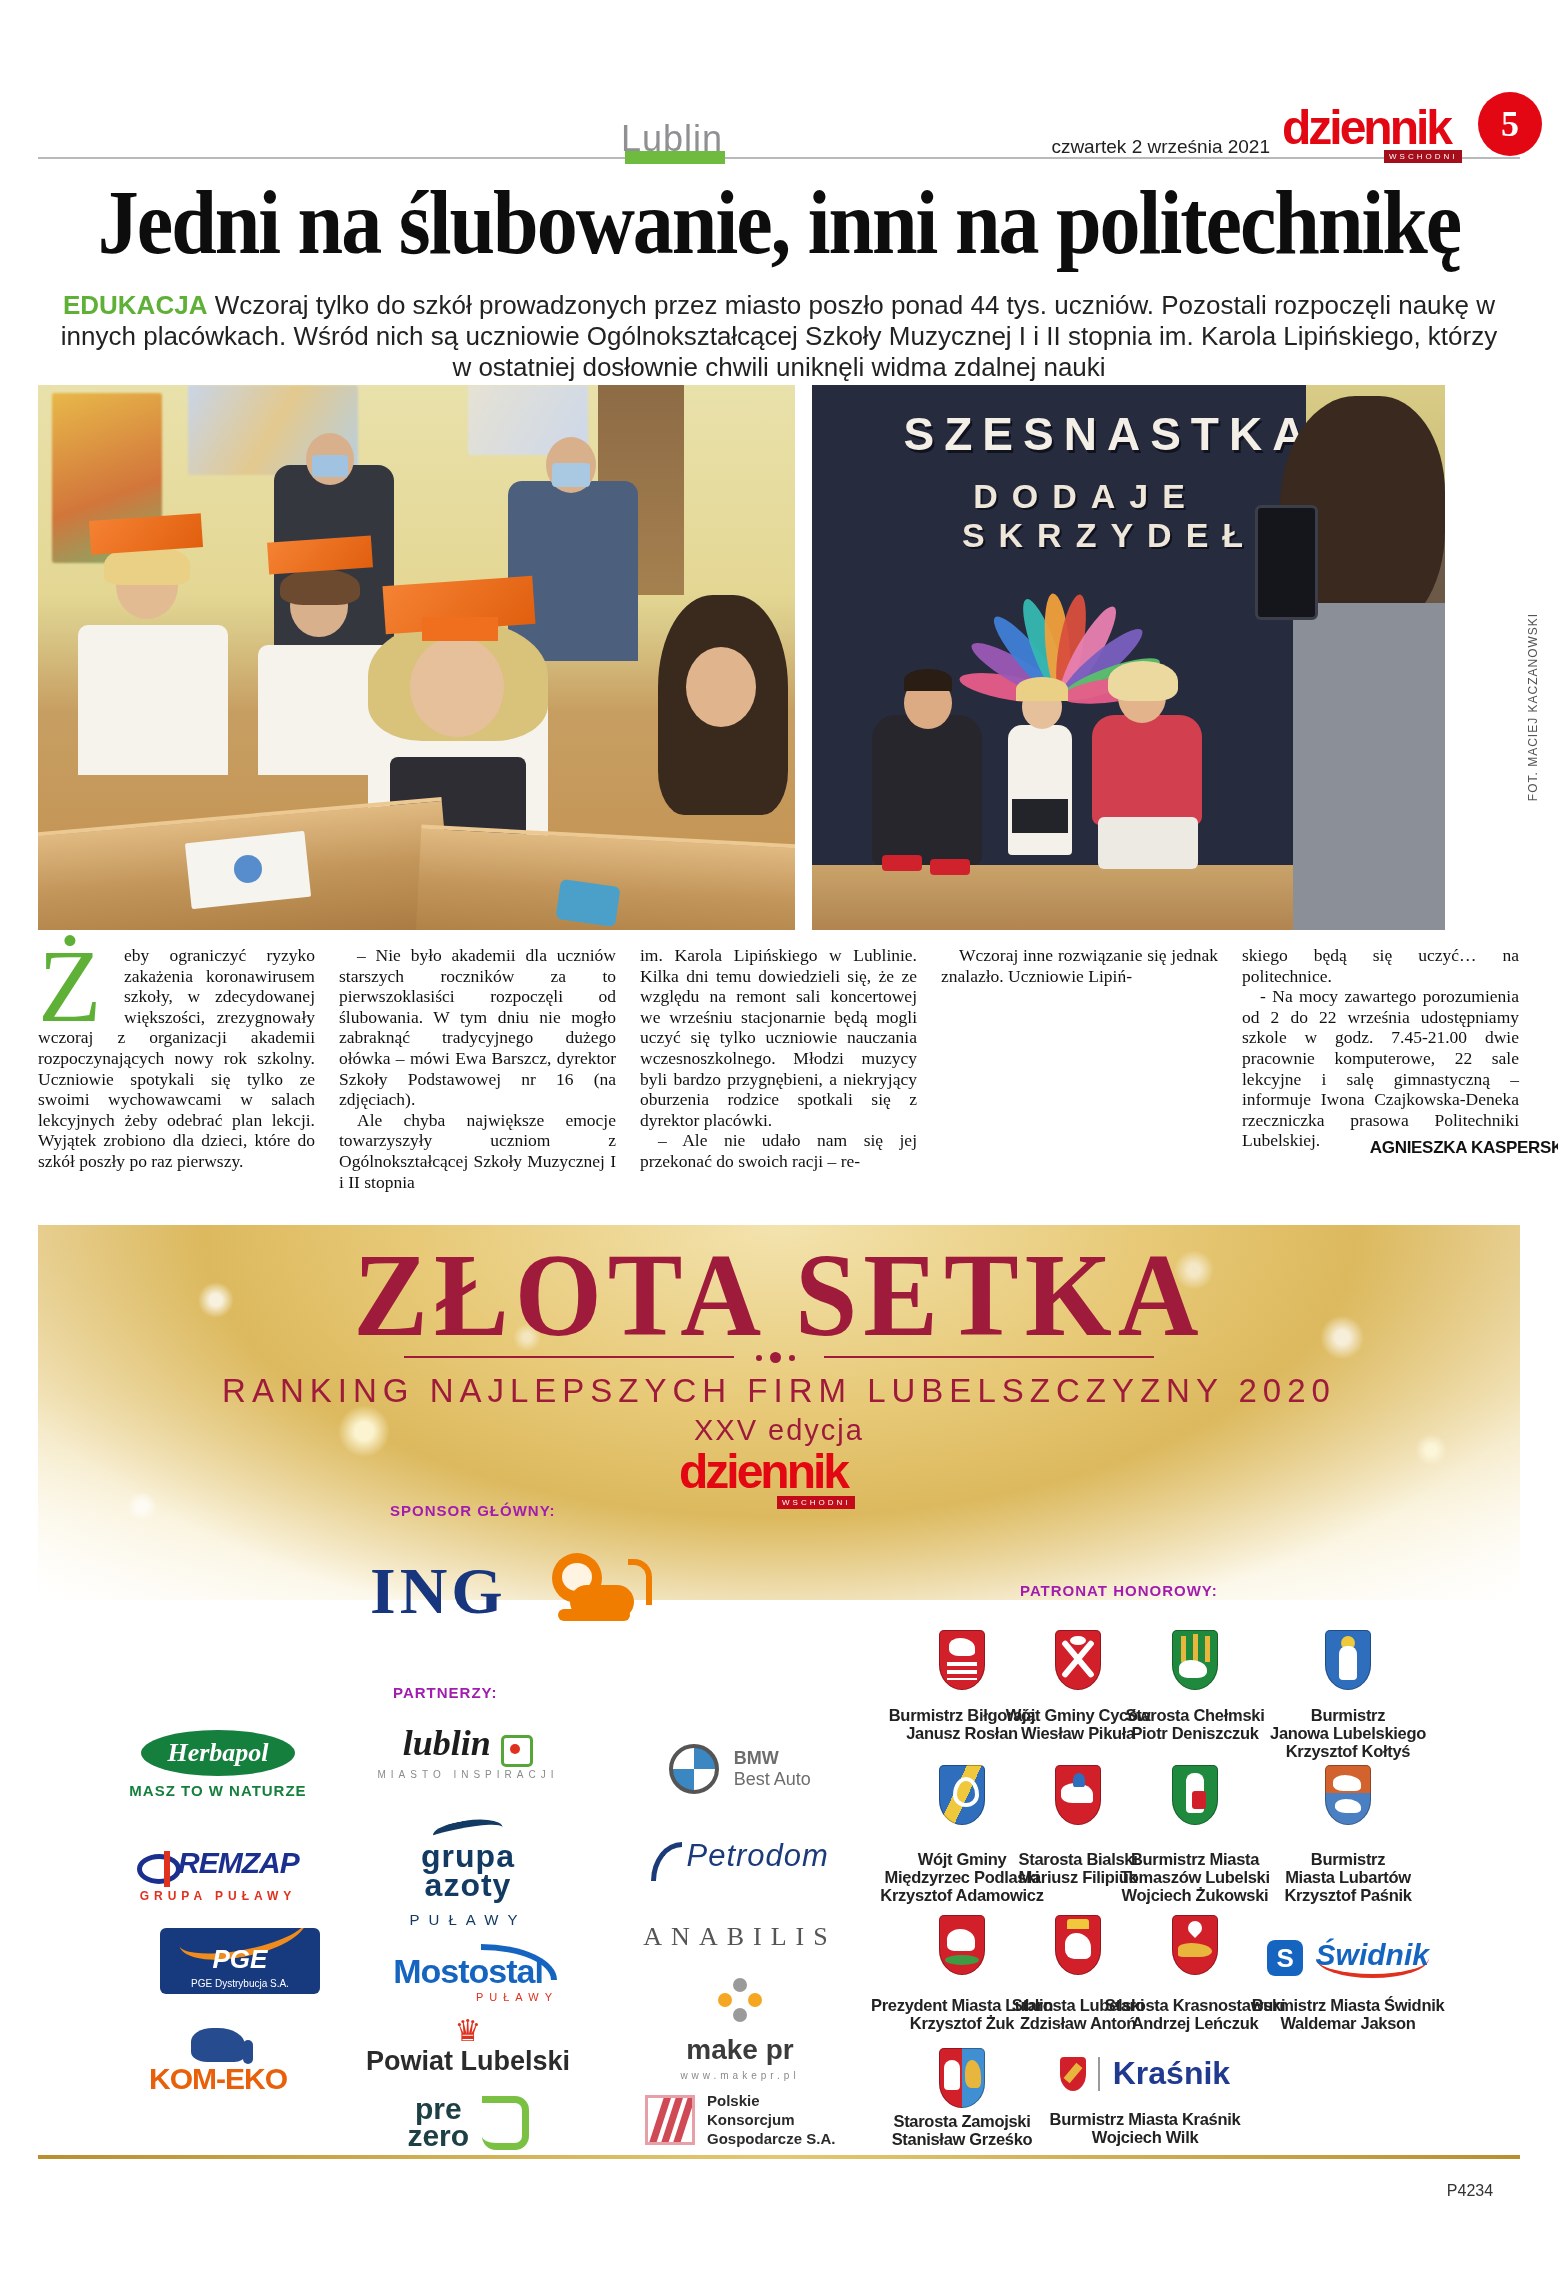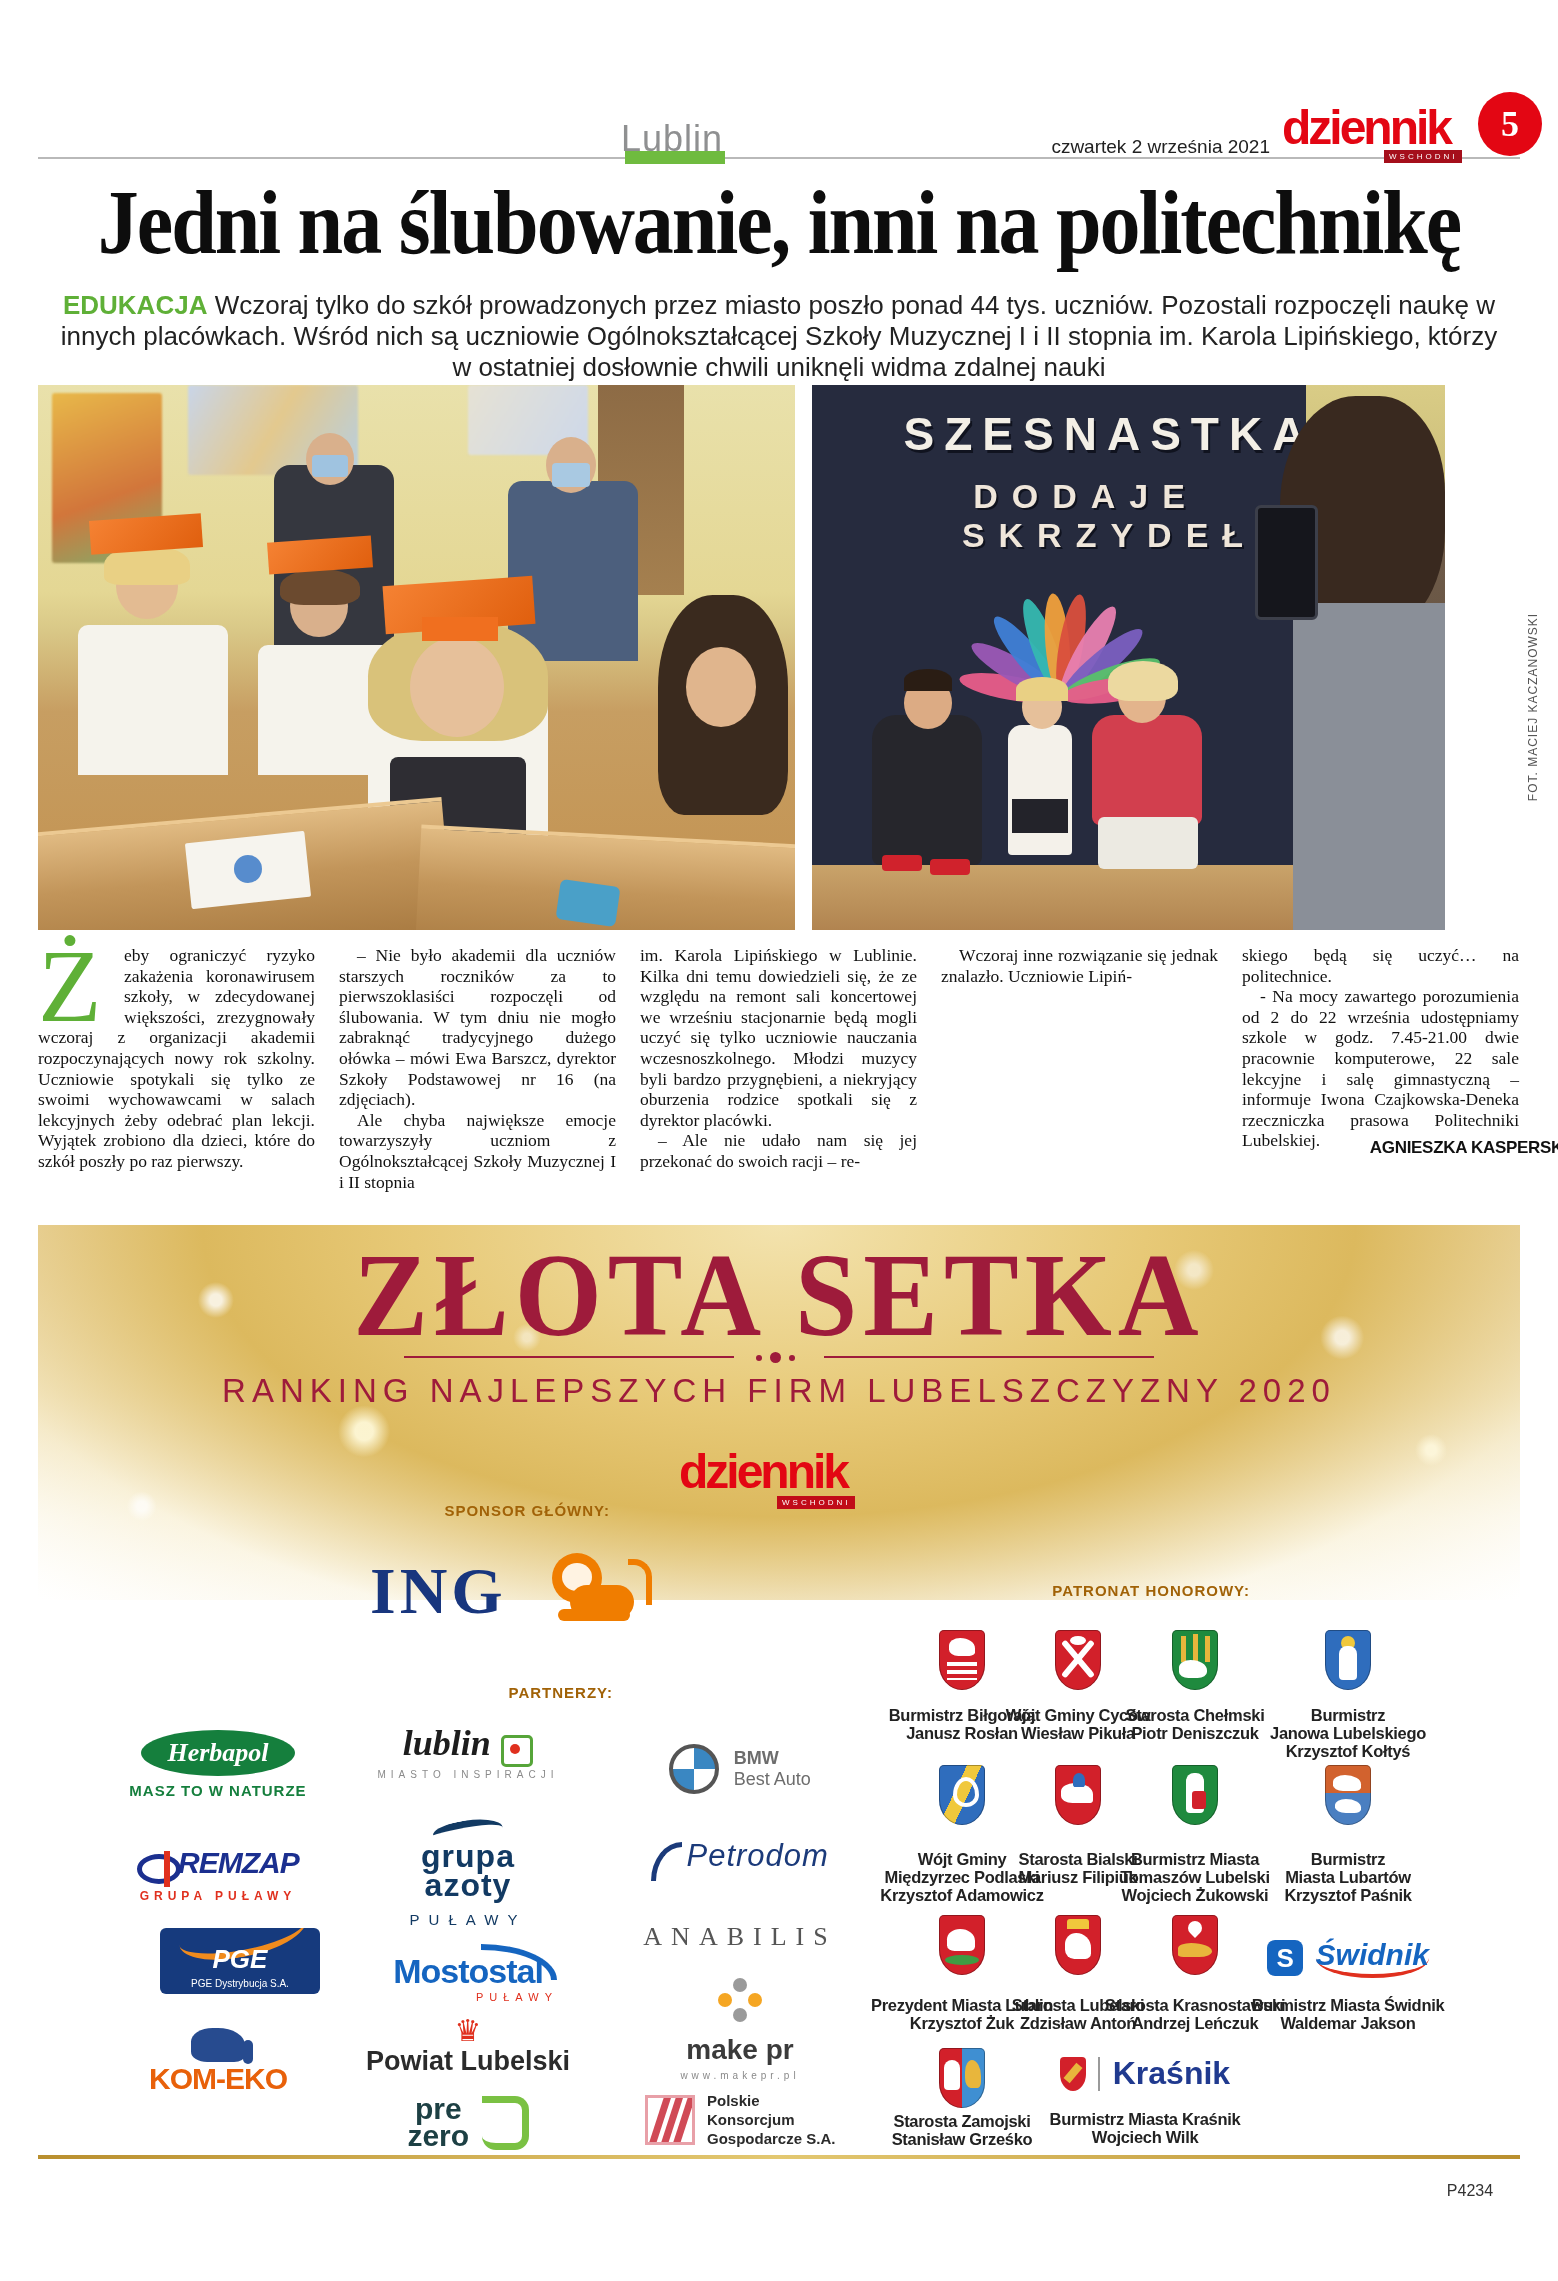--- a/index.html
+++ b/index.html
@@ -58,21 +58,21 @@
           radial-gradient(ellipse at 50% 0%,#f3e3ae 0%,#e7c977 35%,#dcb95e 55%,rgba(250,244,224,.6) 80%,#ffffff 100%),
           linear-gradient(180deg,#d9b25c 0%,#e9d191 45%,#faf3dd 78%,#ffffff 100%);}
   .ad-title{left:38px;top:1228px;width:1482px;text-align:center;font-family:"Liberation Serif",serif;
             font-size:112px;font-weight:bold;color:#9e1b3b;letter-spacing:6px;transform:scaleY(1.05);transform-origin:top center;}
   .ad-div{left:404px;top:1352px;width:750px;height:10px;}
   .ad-div .ln{position:absolute;top:4px;width:330px;height:2px;background:#9e1b3b;}
   .ad-div .dot{position:absolute;border-radius:50%;background:#9e1b3b;}
   .ad-subtitle{left:38px;top:1372px;width:1482px;text-align:center;font-size:33px;color:#9e1b3b;letter-spacing:6px;font-weight:400;}
   .ad-edition{left:38px;top:1414px;width:1482px;text-align:center;font-size:29px;color:#9e1b3b;letter-spacing:2px;}
   .ad-brand{left:679px;top:1448px;width:200px;}
-  .small-label{font-weight:bold;font-size:15px;letter-spacing:1px;color:#a16207;text-align:right;}
+  .small-label{font-weight:bold;font-size:15px;letter-spacing:1px;color:#a21caf;text-align:left;}
   .sponsor-label{left:390px;top:1502px;width:220px;}
   .partners-label{left:393px;top:1684px;width:220px;}
   .patrons-label{left:1020px;top:1582px;width:230px;}
   
   .ing{left:370px;top:1545px;width:280px;height:90px;}
   .ing-word{position:absolute;left:0;top:8px;font-family:"Liberation Serif",serif;font-weight:bold;font-size:66px;color:#18367e;letter-spacing:4px;}
   .lion{position:absolute;left:178px;top:6px;width:100px;height:76px;}
   .lion i{position:absolute;background:#f07d00;}
   
   .plogo{width:220px;text-align:center;}
@@ -211,20 +211,21 @@
   <div class="abs gold"></div>
   <div class="abs ad-title">ZŁOTA SETKA</div>
   <div class="abs ad-div">
     <span class="ln" style="left:0;"></span>
     <span class="ln" style="right:0;"></span>
     <span class="dot" style="left:352px;top:3px;width:6px;height:6px;"></span>
     <span class="dot" style="left:366px;top:0;width:11px;height:11px;"></span>
     <span class="dot" style="left:385px;top:3px;width:6px;height:6px;"></span>
   </div>
   <div class="abs ad-subtitle">RANKING NAJLEPSZYCH FIRM LUBELSZCZYZNY 2020</div>
+  <div class="abs ad-edition">XXV edycja</div>
   <div class="abs ad-brand">
     <span class="brand-word">dziennik</span>
     <span class="brand-tag" style="left:98px;top:48px;background:#c10b18;">WSCHODNI</span>
   </div>
 
   <div class="abs small-label sponsor-label">SPONSOR GŁÓWNY:</div>
 
   <div class="abs ing">
     <span class="ing-word">ING</span>
     <span class="lion">

